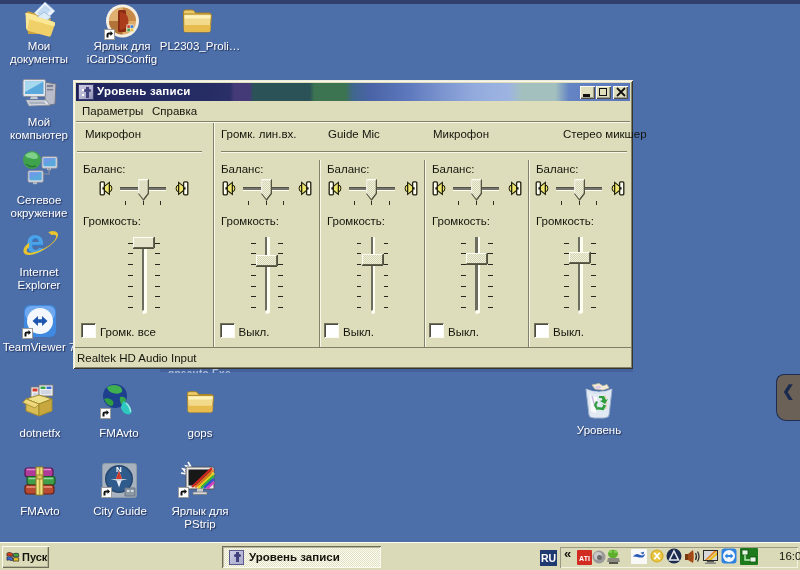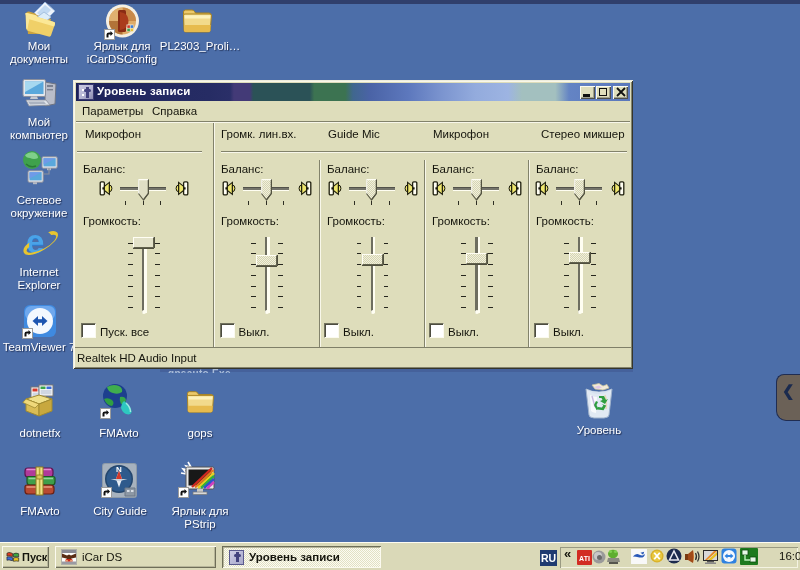--- a/index.html
+++ b/index.html
@@ -314,21 +314,21 @@
 <div class="abs" style="left:82.4px;top:194.8px;width:4.4px;height:1px;background:#26261e;"></div>
 <div class="abs" style="left:55.4px;top:205.6px;width:4.4px;height:1px;background:#26261e;"></div>
 <div class="abs" style="left:82.4px;top:205.6px;width:4.4px;height:1px;background:#26261e;"></div>
 <div class="abs" style="left:55.4px;top:216.3px;width:4.4px;height:1px;background:#26261e;"></div>
 <div class="abs" style="left:82.4px;top:216.3px;width:4.4px;height:1px;background:#26261e;"></div>
 <div class="abs" style="left:55.4px;top:227.1px;width:4.4px;height:1px;background:#26261e;"></div>
 <div class="abs" style="left:82.4px;top:227.1px;width:4.4px;height:1px;background:#26261e;"></div>
 <div class="abs" style="left:60.4px;top:157px;width:21px;height:11px;background:#e3e2c9;
  border:1px solid;border-color:#fffef4 #62624e #62624e #fffef4;box-sizing:border-box;box-shadow:1px 1px 0 #55554400,0 1px 0 #50503e,1px 0 0 #50503e;"></div>
 <div class="sunk13" style="left:8px;top:243px;"></div>
-<div class="kt" style="left:27px;top:245.5px;">Пуск. все</div>
+<div class="kt" style="left:27px;top:245.5px;">Громк. все</div>
 <div class="kt" style="left:148px;top:48px;">Громк. лин.вх.</div>
 <div class="kt" style="left:148px;top:83px;">Баланс:</div>
 <svg class="abs" style="left:149px;top:100px" width="14" height="17" viewBox="0 0 14 17">
 <g>
 <rect x="1.2" y="1.8" width="4.2" height="13" rx="1.1" fill="#fffef2" stroke="#20200f" stroke-width="1.3"></rect>
 <rect x="3.4" y="7.3" width="2" height="2.2" fill="#14140a"></rect>
 <path d="M5.4 6.4 L10.4 2.4 L10.4 14.4 L5.4 10.4 Z" fill="#eee66e" stroke="#20200f" stroke-width="1.15"></path>
 <path d="M10.4 5 Q12.9 5.2 12.9 8.4 Q12.9 11.6 10.4 11.8 Z" fill="#eee66e" stroke="#14140a" stroke-width="1"></path>
 </g>
     </svg>
@@ -465,21 +465,21 @@
 <div class="abs" style="left:388.4px;top:205.6px;width:4.4px;height:1px;background:#26261e;"></div>
 <div class="abs" style="left:415.4px;top:205.6px;width:4.4px;height:1px;background:#26261e;"></div>
 <div class="abs" style="left:388.4px;top:216.3px;width:4.4px;height:1px;background:#26261e;"></div>
 <div class="abs" style="left:415.4px;top:216.3px;width:4.4px;height:1px;background:#26261e;"></div>
 <div class="abs" style="left:388.4px;top:227.1px;width:4.4px;height:1px;background:#26261e;"></div>
 <div class="abs" style="left:415.4px;top:227.1px;width:4.4px;height:1px;background:#26261e;"></div>
 <div class="abs" style="left:393.4px;top:173px;width:21px;height:11px;background-image:conic-gradient(#f1f0dc 25%,#d5d4b2 0 50%,#f1f0dc 0 75%,#d5d4b2 0);background-size:2px 2px;
  border:1px solid;border-color:#fffef4 #62624e #62624e #fffef4;box-sizing:border-box;box-shadow:1px 1px 0 #55554400,0 1px 0 #50503e,1px 0 0 #50503e;"></div>
 <div class="sunk13" style="left:356px;top:243px;"></div>
 <div class="kt" style="left:375px;top:245.5px;">Выкл.</div>
-<div class="kt" style="left:468px;top:48px;">Стерео микшер</div>
+<div class="kt" style="left:490px;top:48px;">Стерео микшер</div>
 <div class="kt" style="left:463px;top:83px;">Баланс:</div>
 <svg class="abs" style="left:462px;top:100px" width="14" height="17" viewBox="0 0 14 17">
 <g>
 <rect x="1.2" y="1.8" width="4.2" height="13" rx="1.1" fill="#fffef2" stroke="#20200f" stroke-width="1.3"></rect>
 <rect x="3.4" y="7.3" width="2" height="2.2" fill="#14140a"></rect>
 <path d="M5.4 6.4 L10.4 2.4 L10.4 14.4 L5.4 10.4 Z" fill="#eee66e" stroke="#20200f" stroke-width="1.15"></path>
 <path d="M10.4 5 Q12.9 5.2 12.9 8.4 Q12.9 11.6 10.4 11.8 Z" fill="#eee66e" stroke="#14140a" stroke-width="1"></path>
 </g>
     </svg>
 <svg class="abs" style="left:538px;top:100px" width="14" height="17" viewBox="0 0 14 17">
@@ -528,32 +528,20 @@
 <div class="abs" style="left:0;top:542px;width:800px;height:28px;background:#dad9b8;border-top:1px solid #fdfcf2;">
 <div class="abs raised" style="left:2px;top:3px;width:47px;height:22px;background:#dcdbb9;">
 <svg class="abs" style="left:4px;top:3px" width="15" height="16" viewBox="0 0 16 16">
 <path d="M1 4 Q3 2.5 5 3.5 L7 4.2 L7 7.5 L3.5 6.8 Q2 6.5 1 7 Z" fill="#d83a1e" stroke="#222" stroke-width="0.7"></path>
 <path d="M8 4.5 Q10.5 3.2 13.5 4.5 L13.5 8 Q11 7 8 8 Z" fill="#3fa43f" stroke="#222" stroke-width="0.7"></path>
 <path d="M1 8 Q3 7.5 5 8 L7 8.6 L7 12 L3.5 11.2 Q2 11 1 11.5 Z" fill="#3a6ad8" stroke="#222" stroke-width="0.7"></path>
 <path d="M8 9 Q10.5 8 13.5 9 L13.5 12.5 Q11 11.8 8 12.6 Z" fill="#e8c020" stroke="#222" stroke-width="0.7"></path>
 </svg>
 <div style="position:absolute;left:20px;top:4.5px;font-size:11px;font-weight:bold;color:#14140c;">Пуск</div>
 </div>
-<div class="abs raised" style="left:55px;top:3px;width:161px;height:22px;background:#dcdbb9;">
-<svg class="abs" style="left:6px;top:3px" width="16" height="16" viewBox="0 0 16 16">
-<rect x="0.5" y="0.5" width="15" height="15" fill="#fdfdfb" stroke="#b0b0a8" stroke-width="1"></rect>
-<rect x="1" y="1" width="14" height="3" fill="#8a8a94"></rect>
-<rect x="1" y="12.5" width="14" height="2.5" fill="#9a9aa2"></rect>
-<path d="M1 4.5 L6 6.5 L8 5.5 L10 6.5 L15 4.5 L15 8.5 L10.5 9.5 L8 12.5 L5.5 9.5 L1 8.5 Z" fill="#5a2c14"></path>
-<path d="M4.5 11 Q4.5 10 6 10 L10 10 Q11.5 10 11.5 11 L11.5 12.5 L4.5 12.5 Z" fill="#cc2818"></path>
-<rect x="5.2" y="11.2" width="1.5" height="1" fill="#f8e8a0"></rect>
-<rect x="9.3" y="11.2" width="1.5" height="1" fill="#f8e8a0"></rect>
-</svg>
-<div style="position:absolute;left:27px;top:4.5px;font-size:11.5px;color:#14140c;">iCar DS</div>
-</div>
 <div class="abs chk2" style="left:222px;top:3px;width:159px;height:22px;
  box-shadow:inset 1px 1px 0 #6e6e58,inset -1px -1px 0 #fbfaef,inset 2px 2px 0 #b7b69a;">
 <div class="abs" style="left:7px;top:3.5px;width:15px;height:15px;background:linear-gradient(135deg,#cecee6,#a8a8ca);border:1px solid #5a5a8e;box-sizing:border-box;">
 <div class="abs" style="left:5.5px;top:1.5px;width:3px;height:10px;background:#42427e;"></div>
 <div class="abs" style="left:3.5px;top:3.5px;width:7px;height:3px;background:#42427e;border-radius:2px;"></div>
 </div>
 <div style="position:absolute;left:27px;top:4.5px;font-size:11.5px;font-weight:bold;color:#14140c;">Уровень записи</div>
 </div>
 <div class="abs" style="left:540px;top:6.5px;width:17px;height:16px;background:#1f3a70;
  color:#fff;font-size:10.5px;font-weight:bold;text-align:center;line-height:16px;">RU</div>

